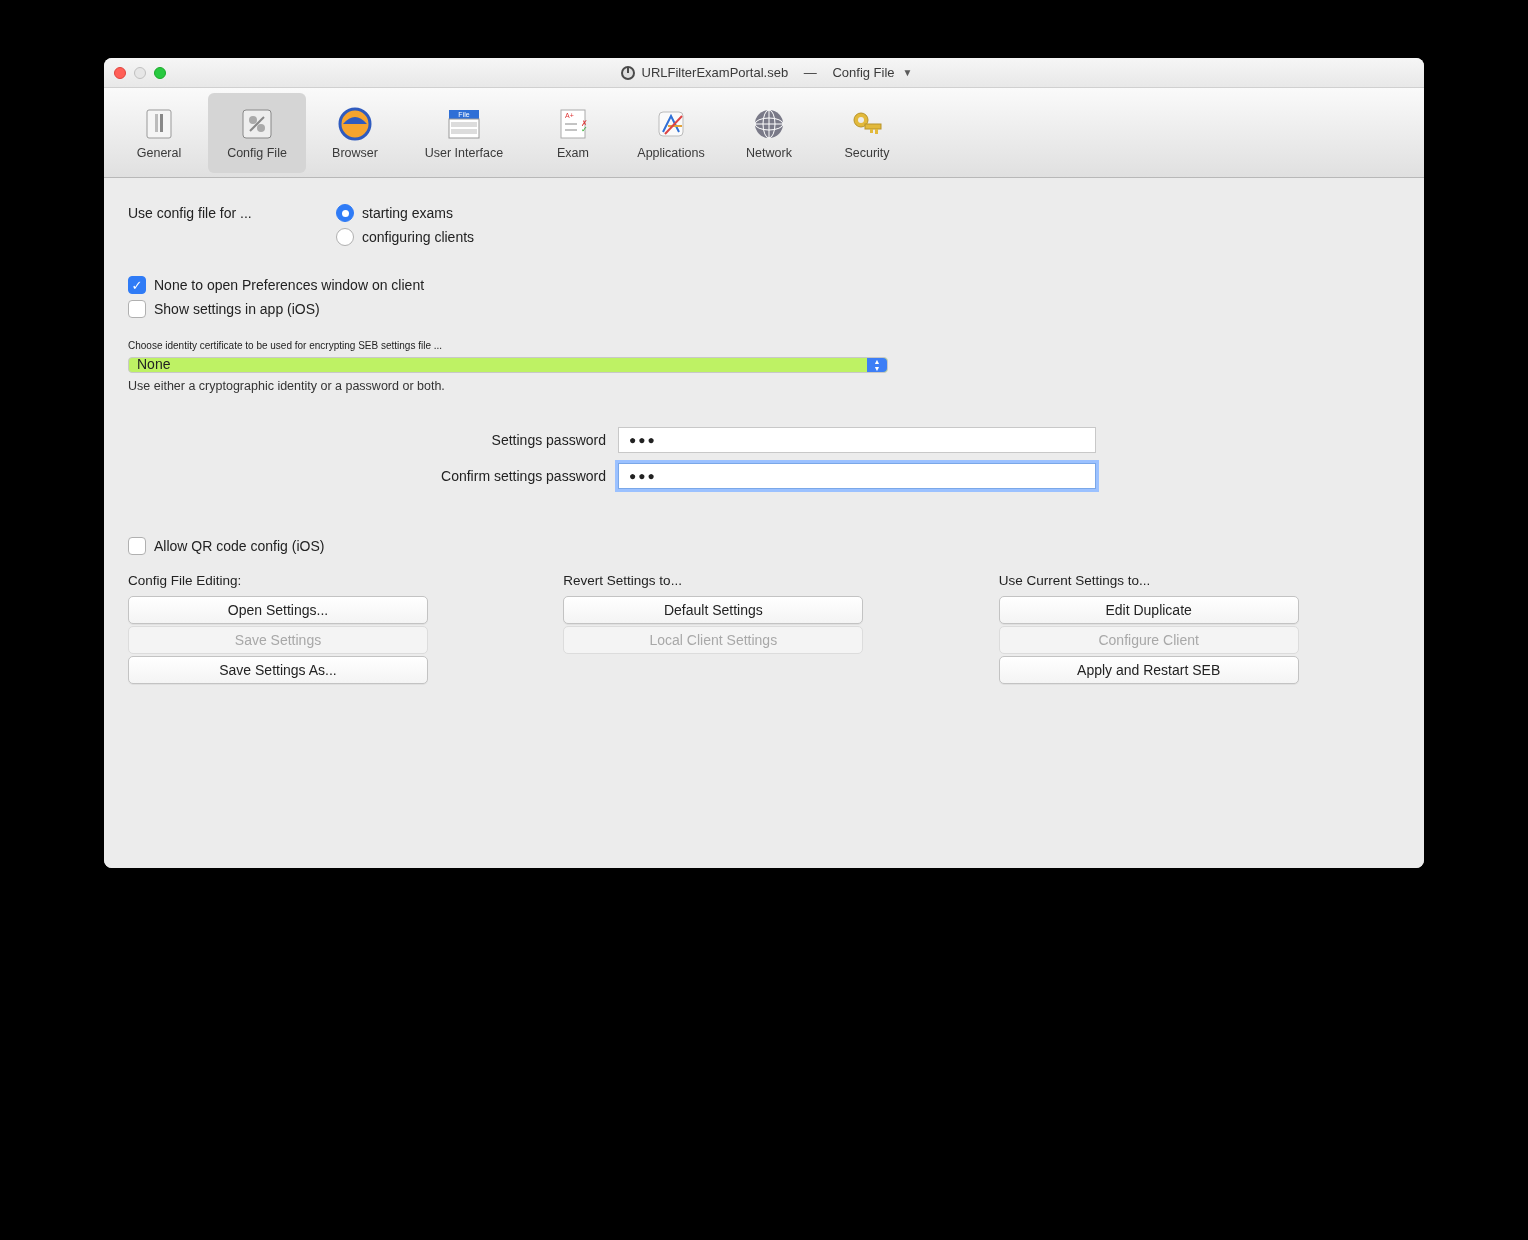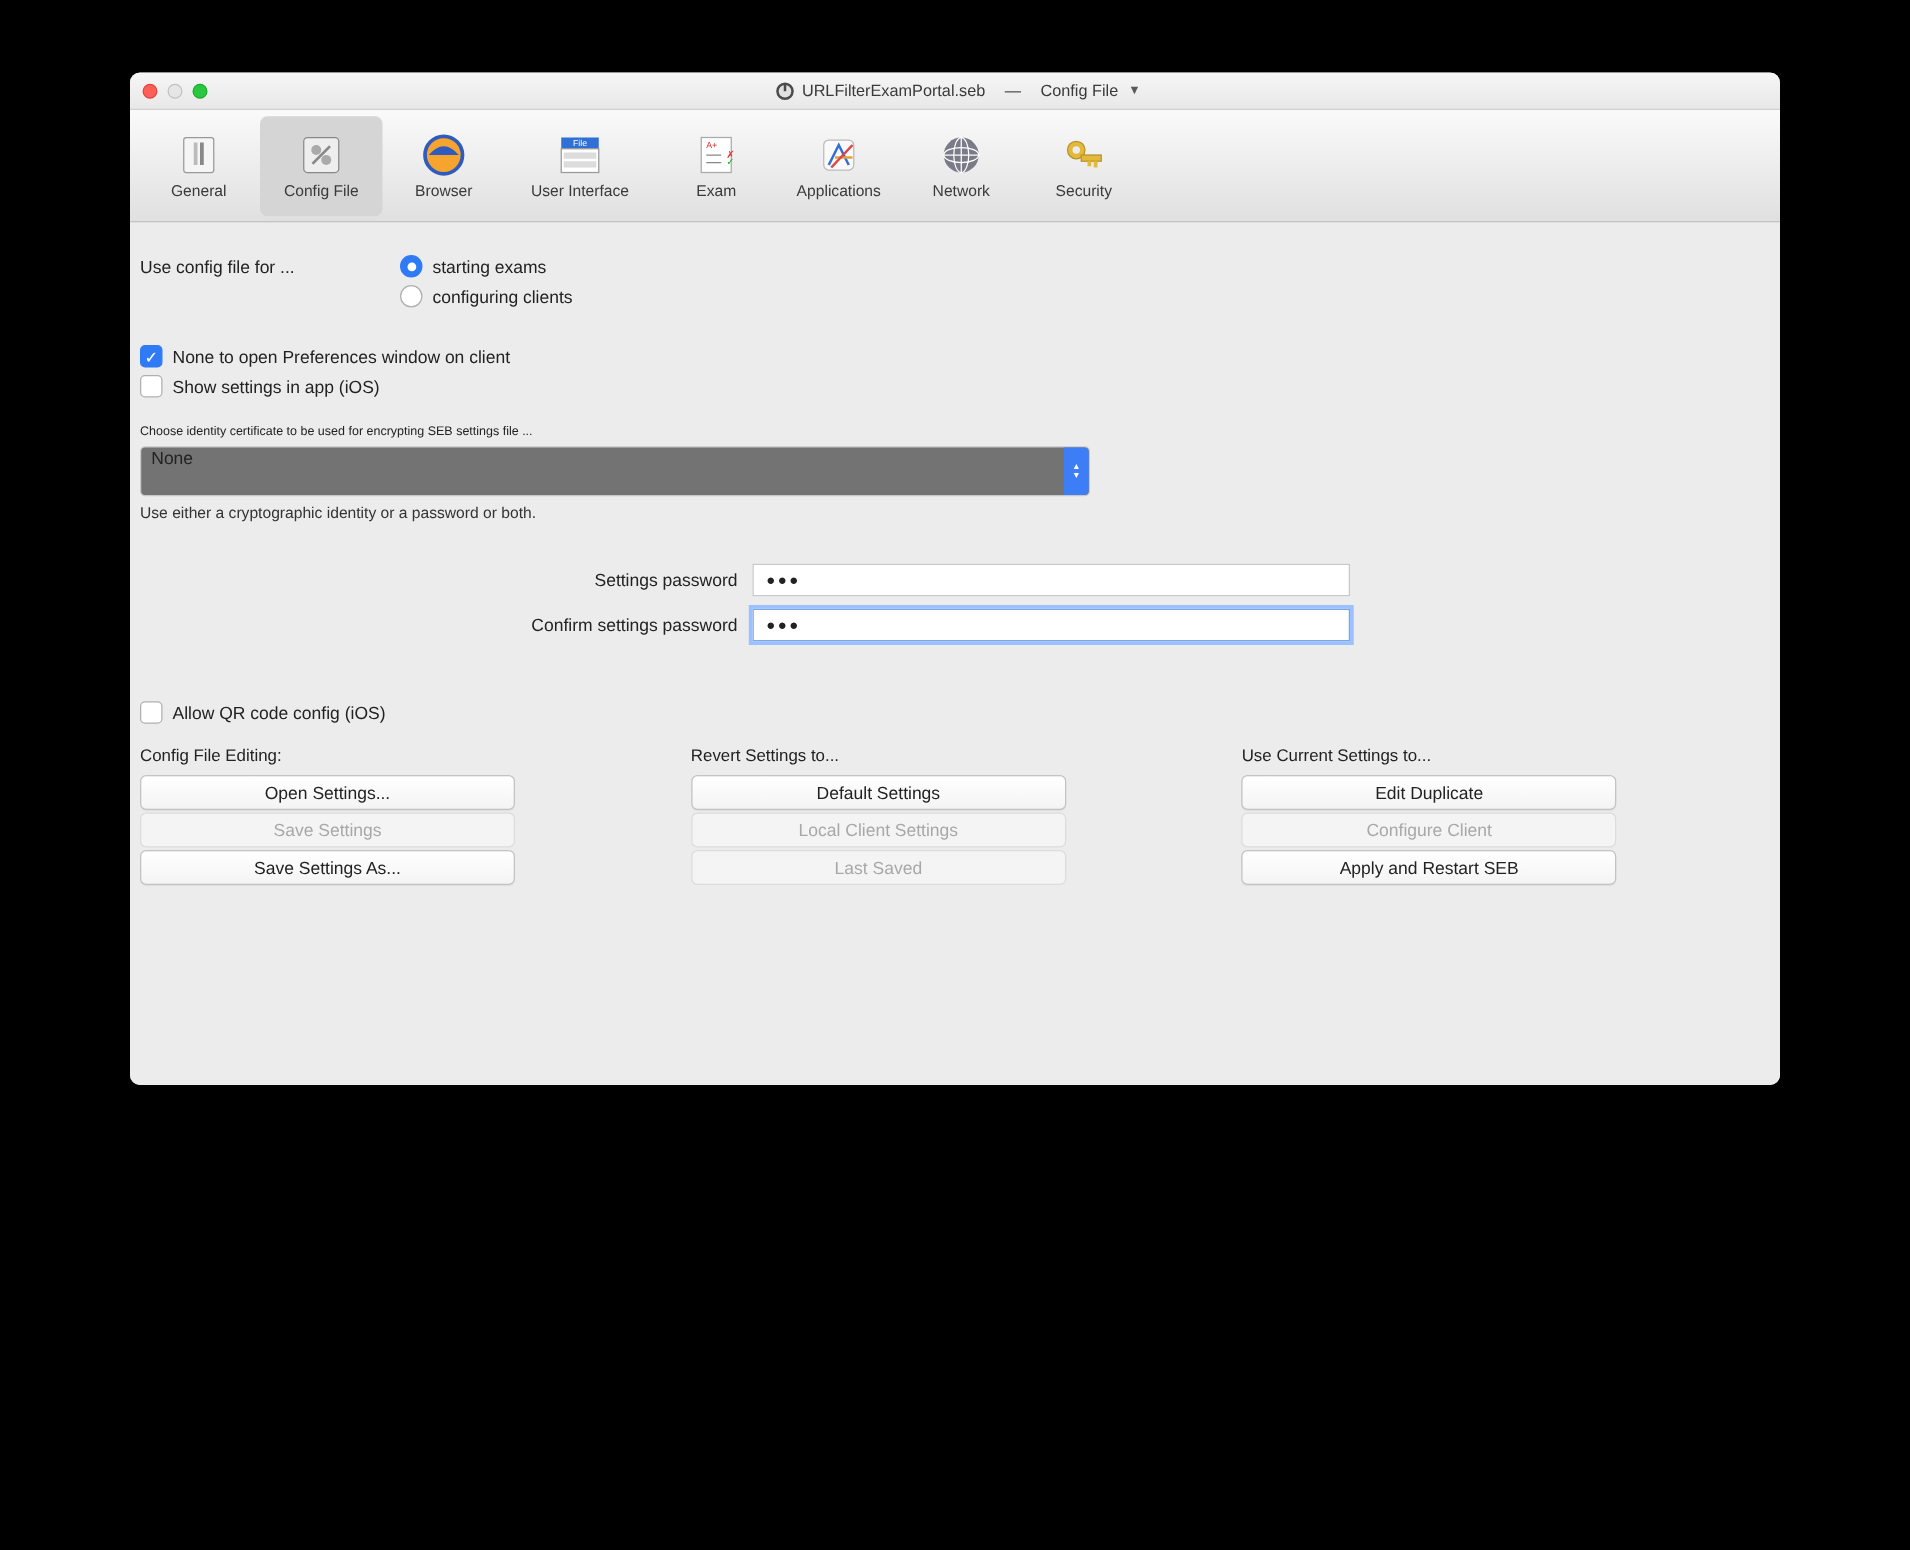--- a/index.html
+++ b/index.html
@@ -81,21 +81,21 @@
   .tool-icon {
     width: 36px; height: 36px;
     margin-bottom: 4px;
     display:flex;align-items:center;justify-content:center;
   }
   .tool-label { white-space: nowrap; }
 
   .content {
     flex: 1;
     background: #ececec;
-    padding: 26px 24px 24px 8px;
+    padding: 26px 24px 24px 24px;
     font-size: 14px;
     color: #222;
   }
   .radio-group { margin-bottom: 14px; }
   .radio-row { display:flex; align-items:center; margin-bottom:6px; }
   .radio-label-prefix { width: 208px; text-align:left; font-size:14px; }
   .radio {
     width: 18px; height: 18px; border-radius: 50%;
     border: 1px solid #b0b0b0; background:#fff; margin-right:8px;
     display:inline-flex;align-items:center;justify-content:center;
@@ -108,23 +108,23 @@
     display:inline-flex;align-items:center;justify-content:center;
     flex-shrink:0;
   }
   .checkbox.checked { background:#2f7bf6; border-color:#2f7bf6; color:#fff; }
   .checkbox.checked::after { content:"✓"; font-size:13px; line-height:1; color:#fff; }
   .check-row { display:flex; align-items:center; margin-bottom:6px; font-size:14px; }
 
   .section { margin-top: 22px; }
   .section-label { margin-bottom: 6px; font-size:10px; }
   .popup {
-    width: 760px; height: 40px;
-    background:#737373; border:1px solid #c8c8c8; border-radius:4px;
-    display:flex; align-items:flex-start; padding:0 8px;
+    width: 760px; height: 16px;
+    background:#bef264; border:1px solid #c8c8c8; border-radius:4px;
+    display:flex; align-items:flex-end; padding:0 8px;
     position:relative;
     font-size:14px;
   }
   .popup-arrows {
     position:absolute; right:0; top:0; bottom:0; width:20px;
     background:#3d7ef6; border-radius:0 4px 4px 0;
     display:flex; flex-direction:column; align-items:center; justify-content:center;
     color:#fff; font-size:7px; line-height:7px;
   }
   .hint { font-size:12.5px; color:#333; margin-top:6px; }
@@ -366,23 +366,20 @@
           </div>
       </div>
       <div class="col">
         <div class="col-label">Revert Settings to...</div>
         <div class="btn">
             <span>Default Settings</span>
           </div>
         <div class="btn disabled">
             <span>Local Client Settings</span>
           </div>
-        <div class="btn disabled">
-            <span>Last Saved</span>
-          </div>
       </div>
       <div class="col">
         <div class="col-label">Use Current Settings to...</div>
         <div class="btn">
             <span>Edit Duplicate</span>
           </div>
         <div class="btn disabled">
             <span>Configure Client</span>
           </div>
         <div class="btn">

